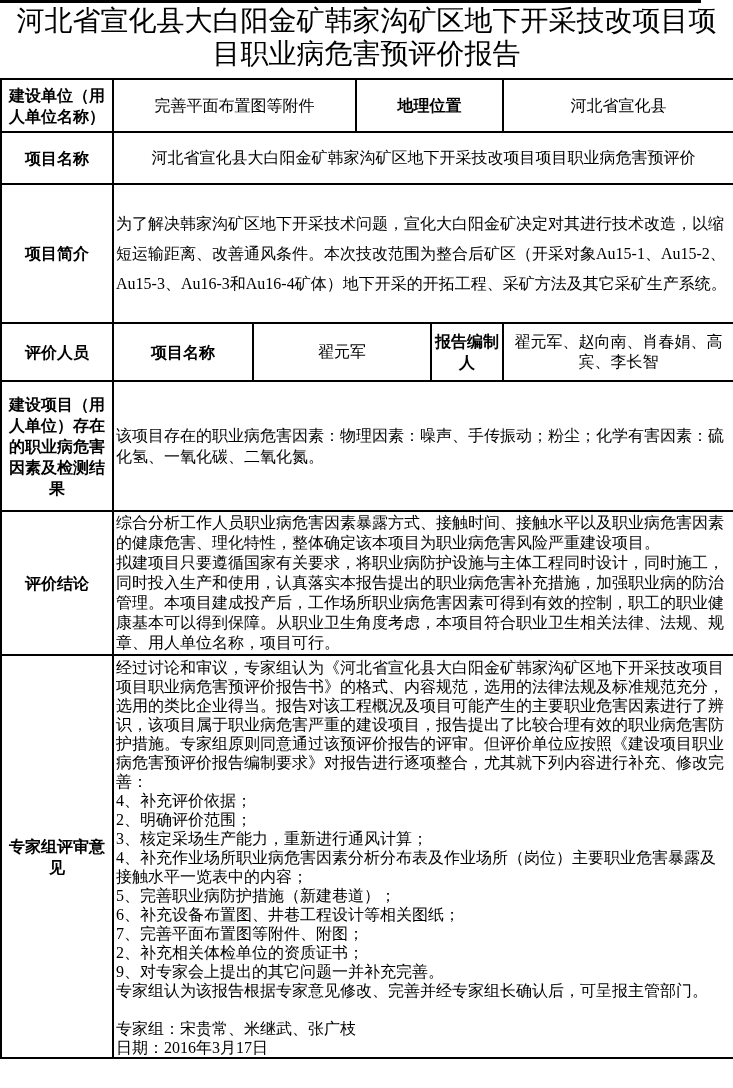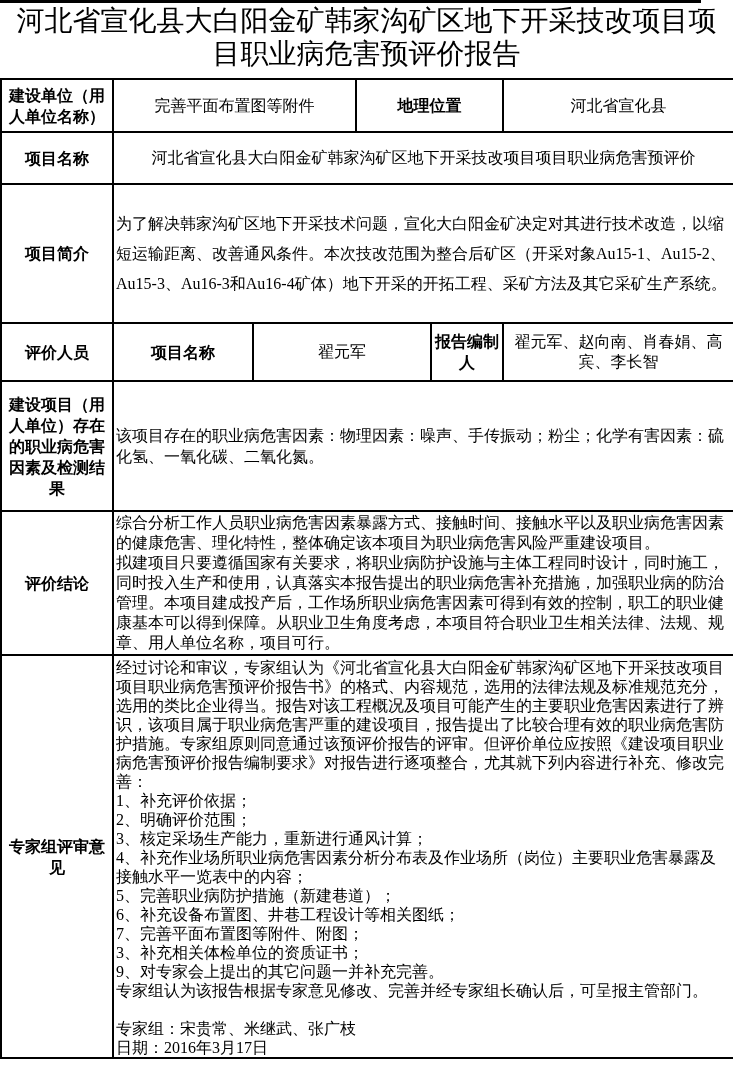--- a/index.html
+++ b/index.html
@@ -123,28 +123,28 @@
       <td class="lft val" colspan="5">
         <div>综合分析工作人员职业病危害因素暴露方式、接触时间、接触水平以及职业病危害因素的健康危害、理化特性，整体确定该本项目为职业病危害风险严重建设项目。</div>
         <div>拟建项目只要遵循国家有关要求，将职业病防护设施与主体工程同时设计，同时施工，同时投入生产和使用，认真落实本报告提出的职业病危害补充措施，加强职业病的防治管理。本项目建成投产后，工作场所职业病危害因素可得到有效的控制，职工的职业健康基本可以得到保障。从职业卫生角度考虑，本项目符合职业卫生相关法律、法规、规章、用人单位名称，项目可行。</div>
       </td>
     </tr>
 
     <tr class="r8">
       <td class="lbl">专家组评审意见</td>
       <td class="lft val" colspan="5">
         <div>经过讨论和审议，专家组认为《河北省宣化县大白阳金矿韩家沟矿区地下开采技改项目项目职业病危害预评价报告书》的格式、内容规范，选用的法律法规及标准规范充分，选用的类比企业得当。报告对该工程概况及项目可能产生的主要职业危害因素进行了辨识，该项目属于职业病危害严重的建设项目，报告提出了比较合理有效的职业病危害防护措施。专家组原则同意通过该预评价报告的评审。但评价单位应按照《建设项目职业病危害预评价报告编制要求》对报告进行逐项整合，尤其就下列内容进行补充、修改完善：</div>
-        <div>1、补充评价依据；</div>
+        <div>4、补充评价依据；</div>
         <div>2、明确评价范围；</div>
         <div>3、核定采场生产能力，重新进行通风计算；</div>
         <div>4、补充作业场所职业病危害因素分析分布表及作业场所（岗位）主要职业危害暴露及接触水平一览表中的内容；</div>
         <div>5、完善职业病防护措施（新建巷道）；</div>
         <div>6、补充设备布置图、井巷工程设计等相关图纸；</div>
         <div>7、完善平面布置图等附件、附图；</div>
-        <div>3、补充相关体检单位的资质证书；</div>
+        <div>2、补充相关体检单位的资质证书；</div>
         <div>9、对专家会上提出的其它问题一并补充完善。</div>
         <div>专家组认为该报告根据专家意见修改、完善并经专家组长确认后，可呈报主管部门。</div>
         <div class="spacer"></div>
         <div>专家组：宋贵常、米继武、张广枝</div>
         <div>日期：2016年3月17日</div>
       </td>
     </tr>
   </tbody>
     </table>
 </div>

